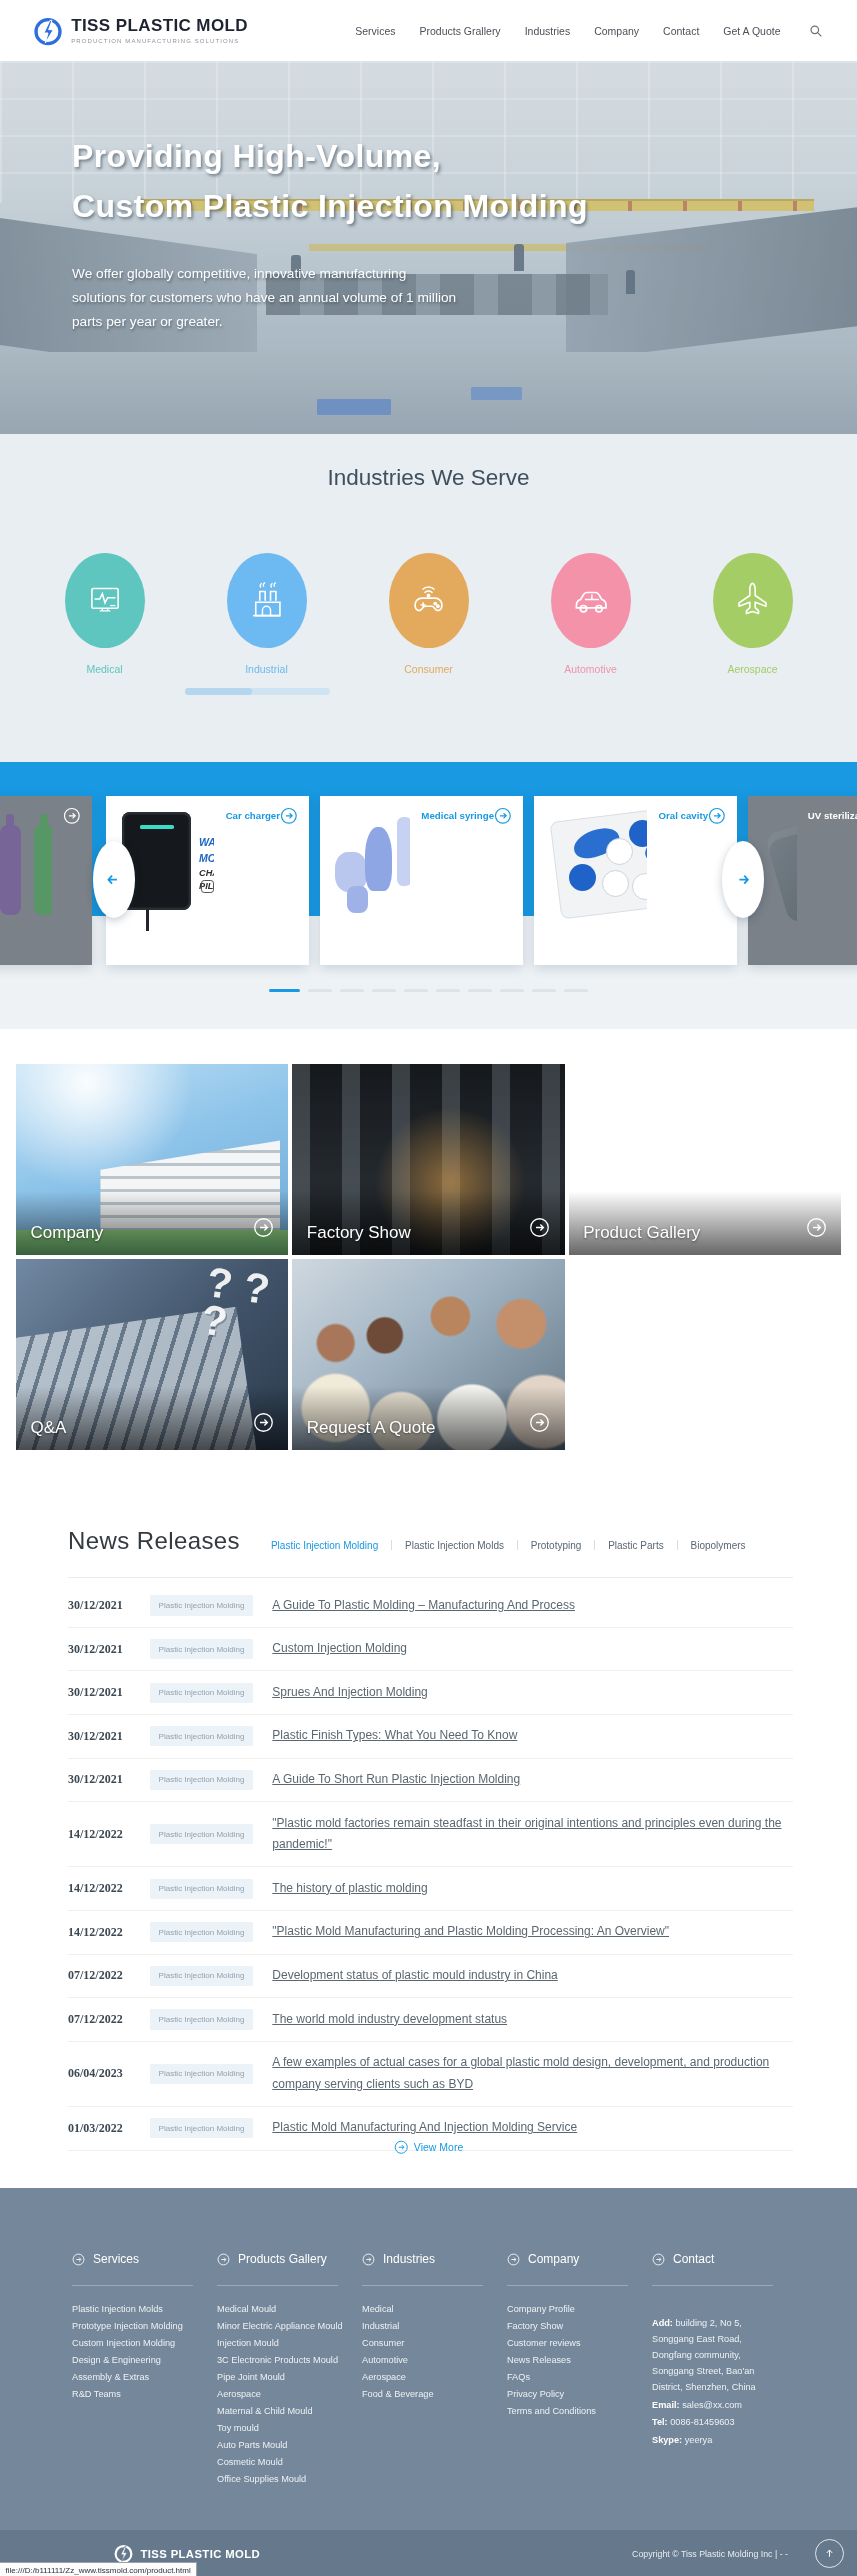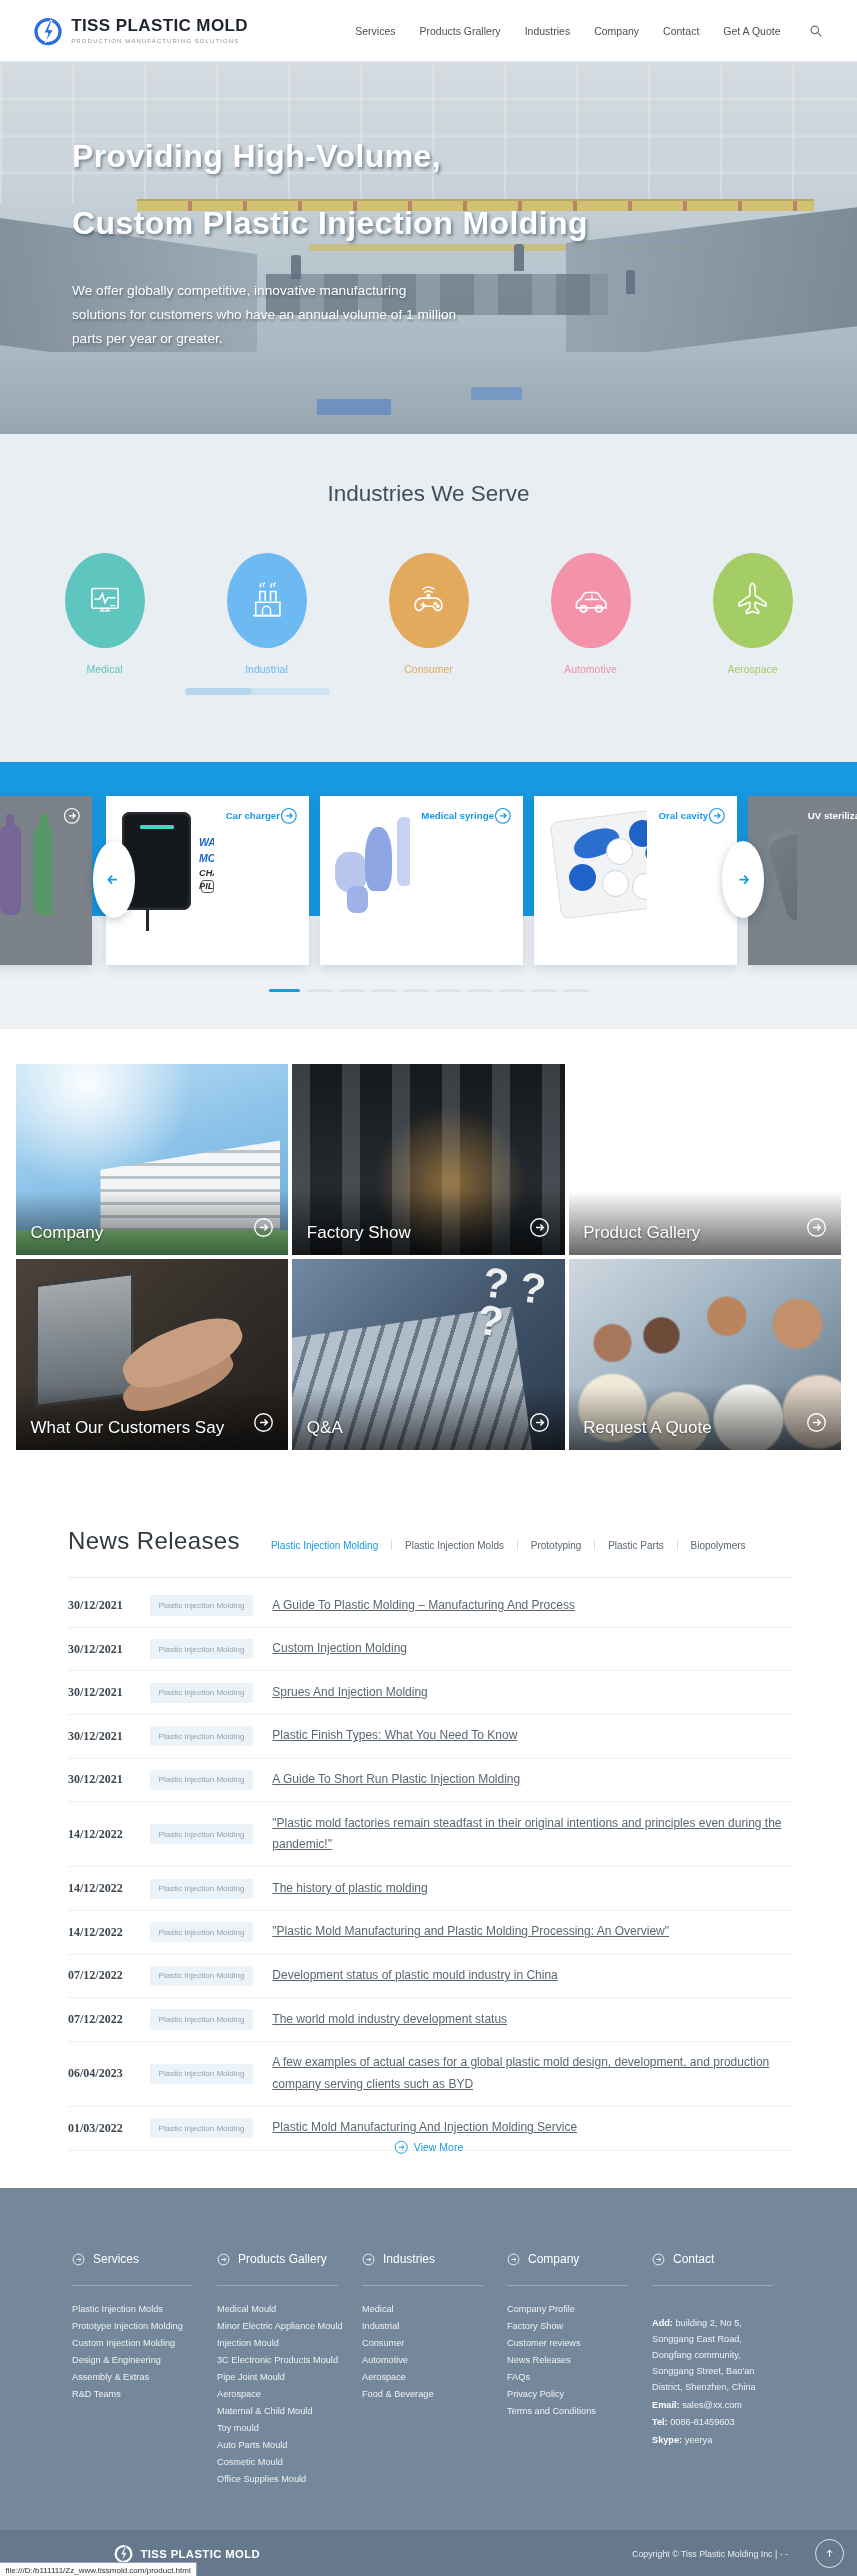--- a/index.html
+++ b/index.html
@@ -28,26 +28,26 @@
   .m-left { position:absolute; left:0; top:47%; width:30%; height:34%; background:linear-gradient(90deg,#5a6b7a,#8796a3); transform:skewY(8deg); opacity:.9; }
   .m-right { position:absolute; right:0; top:44%; width:34%; height:32%; background:linear-gradient(270deg,#50616f,#7c8d9c); transform:skewY(-7deg); opacity:.9; }
   .m-center { position:absolute; left:31%; top:57%; width:40%; height:11%; background:repeating-linear-gradient(90deg,#42515f 0 34px,#647482 34px 58px); opacity:.8; }
   .hero-floor { position:absolute; bottom:0; left:0; right:0; height:22%; background:linear-gradient(180deg,#9dacb7,#8192a0); }
   .pallet1 { position:absolute; bottom:5%; left:37%; width:74px; height:16px; background:#3c6fb8; border-radius:1.6px; opacity:.85; }
   .pallet2 { position:absolute; bottom:9%; left:55%; width:51px; height:13px; background:#3f74bd; border-radius:1.6px; opacity:.75; }
   .worker { position:absolute; width:9.7px; height:24px; background:#2e4257; border-radius:3.2px 3.2px 0 0; opacity:.85; }
   .hero-wash { position:absolute; inset:0; background:rgba(203,213,220,.30); }
   .hero-copy { position:absolute; left:72px; top:77px; }
   .hero-h { color:#fff; font-size:32px; font-weight:bold; text-shadow:1.6px 2.4px 3.2px rgba(40,55,70,.55); letter-spacing:0.4px; }
-  .hero-h2 { margin-top:30px; }
+  .hero-h2 { margin-top:13px; }
   .hero-p { margin-top:37px; color:#fff; font-size:13.7px; line-height:24px; text-shadow:0.8px 1.6px 2.4px rgba(40,55,70,.5); }
 
   
   .industries { height:328px; background:#e8eef1; position:relative; }
-  .ind-title { text-align:center; padding-top:47px; font-size:22.5px; color:#3f4f5e; }
+  .ind-title { text-align:center; padding-top:31px; font-size:22.5px; color:#3f4f5e; }
   .ind-row { position:absolute; top:119px; left:48px; right:48px; display:flex; justify-content:space-between; }
   .ind-item { width:113px; display:flex; flex-direction:column; align-items:center; cursor:pointer; }
   .ind-circle { width:80px; height:95px; border-radius:50%; display:flex; align-items:center; justify-content:center; }
   .ind-label { margin-top:14.5px; font-size:10.5px; }
   .ind-scrollbar { position:absolute; top:254px; left:185px; width:145px; height:7.2px; border-radius:4px; background:#cfe4f3; }
   .ind-scrollbar i { display:block; width:46%; height:100%; border-radius:4px; background:#b4d6ee; }
 
   
   .carousel { height:267px; background:#eef2f5; position:relative; }
   .car-band { position:absolute; top:0; left:0; right:0; height:154px; }
@@ -442,30 +442,20 @@
     <div class="tile art-products">
       <div class="tile-shade"></div>
       <span class="tile-label">Product Gallery</span>
       <span class="tile-arrow">
         <svg width="21" height="21" viewBox="0 0 24 24" fill="none" stroke="currentColor" stroke-width="1.5">
             <circle cx="12" cy="12" r="10"></circle>
             <path d="M8 12 h8 M13 8.5 L16.5 12 L13 15.5"></path>
           </svg>
       </span>
     </div>
-    <div class="tile art-customers">
-      <div class="tile-shade"></div>
-      <span class="tile-label">What Our Customers Say</span>
-      <span class="tile-arrow">
-        <svg width="21" height="21" viewBox="0 0 24 24" fill="none" stroke="currentColor" stroke-width="1.5">
-            <circle cx="12" cy="12" r="10"></circle>
-            <path d="M8 12 h8 M13 8.5 L16.5 12 L13 15.5"></path>
-          </svg>
-      </span>
-    </div>
     <div class="tile art-qa">
       <div class="tile-shade"></div>
       <span class="tile-label">Q&amp;A</span>
       <span class="tile-arrow">
         <svg width="21" height="21" viewBox="0 0 24 24" fill="none" stroke="currentColor" stroke-width="1.5">
             <circle cx="12" cy="12" r="10"></circle>
             <path d="M8 12 h8 M13 8.5 L16.5 12 L13 15.5"></path>
           </svg>
       </span>
     </div>

